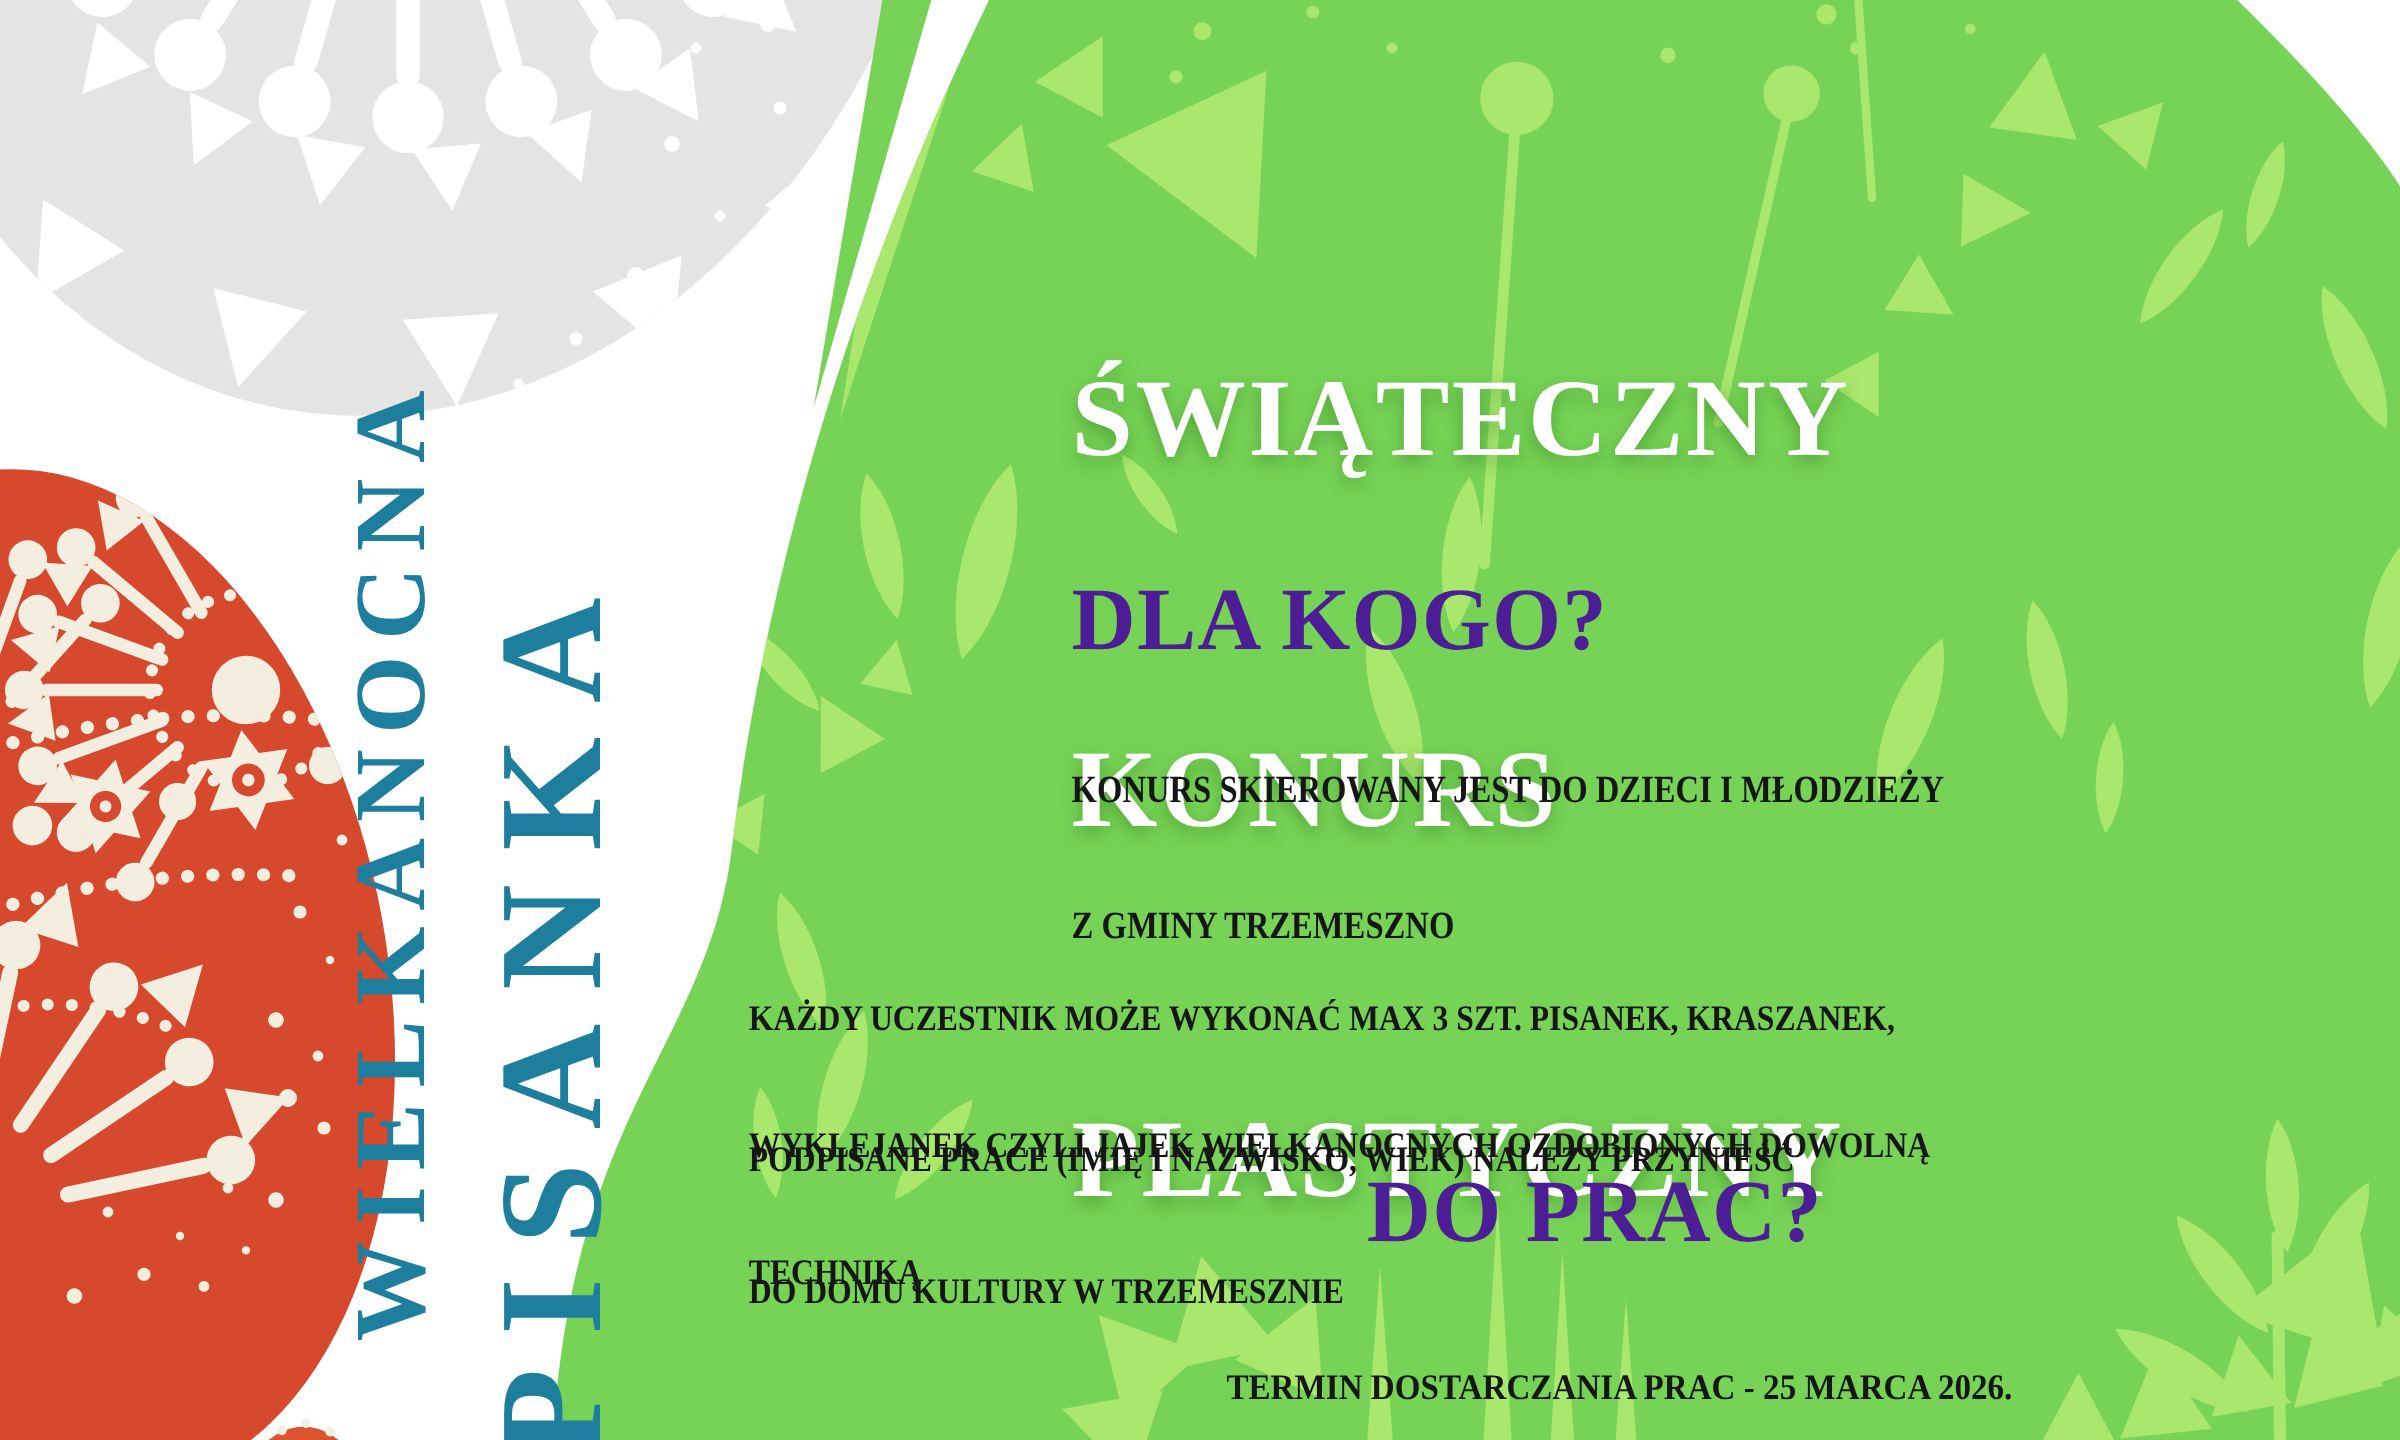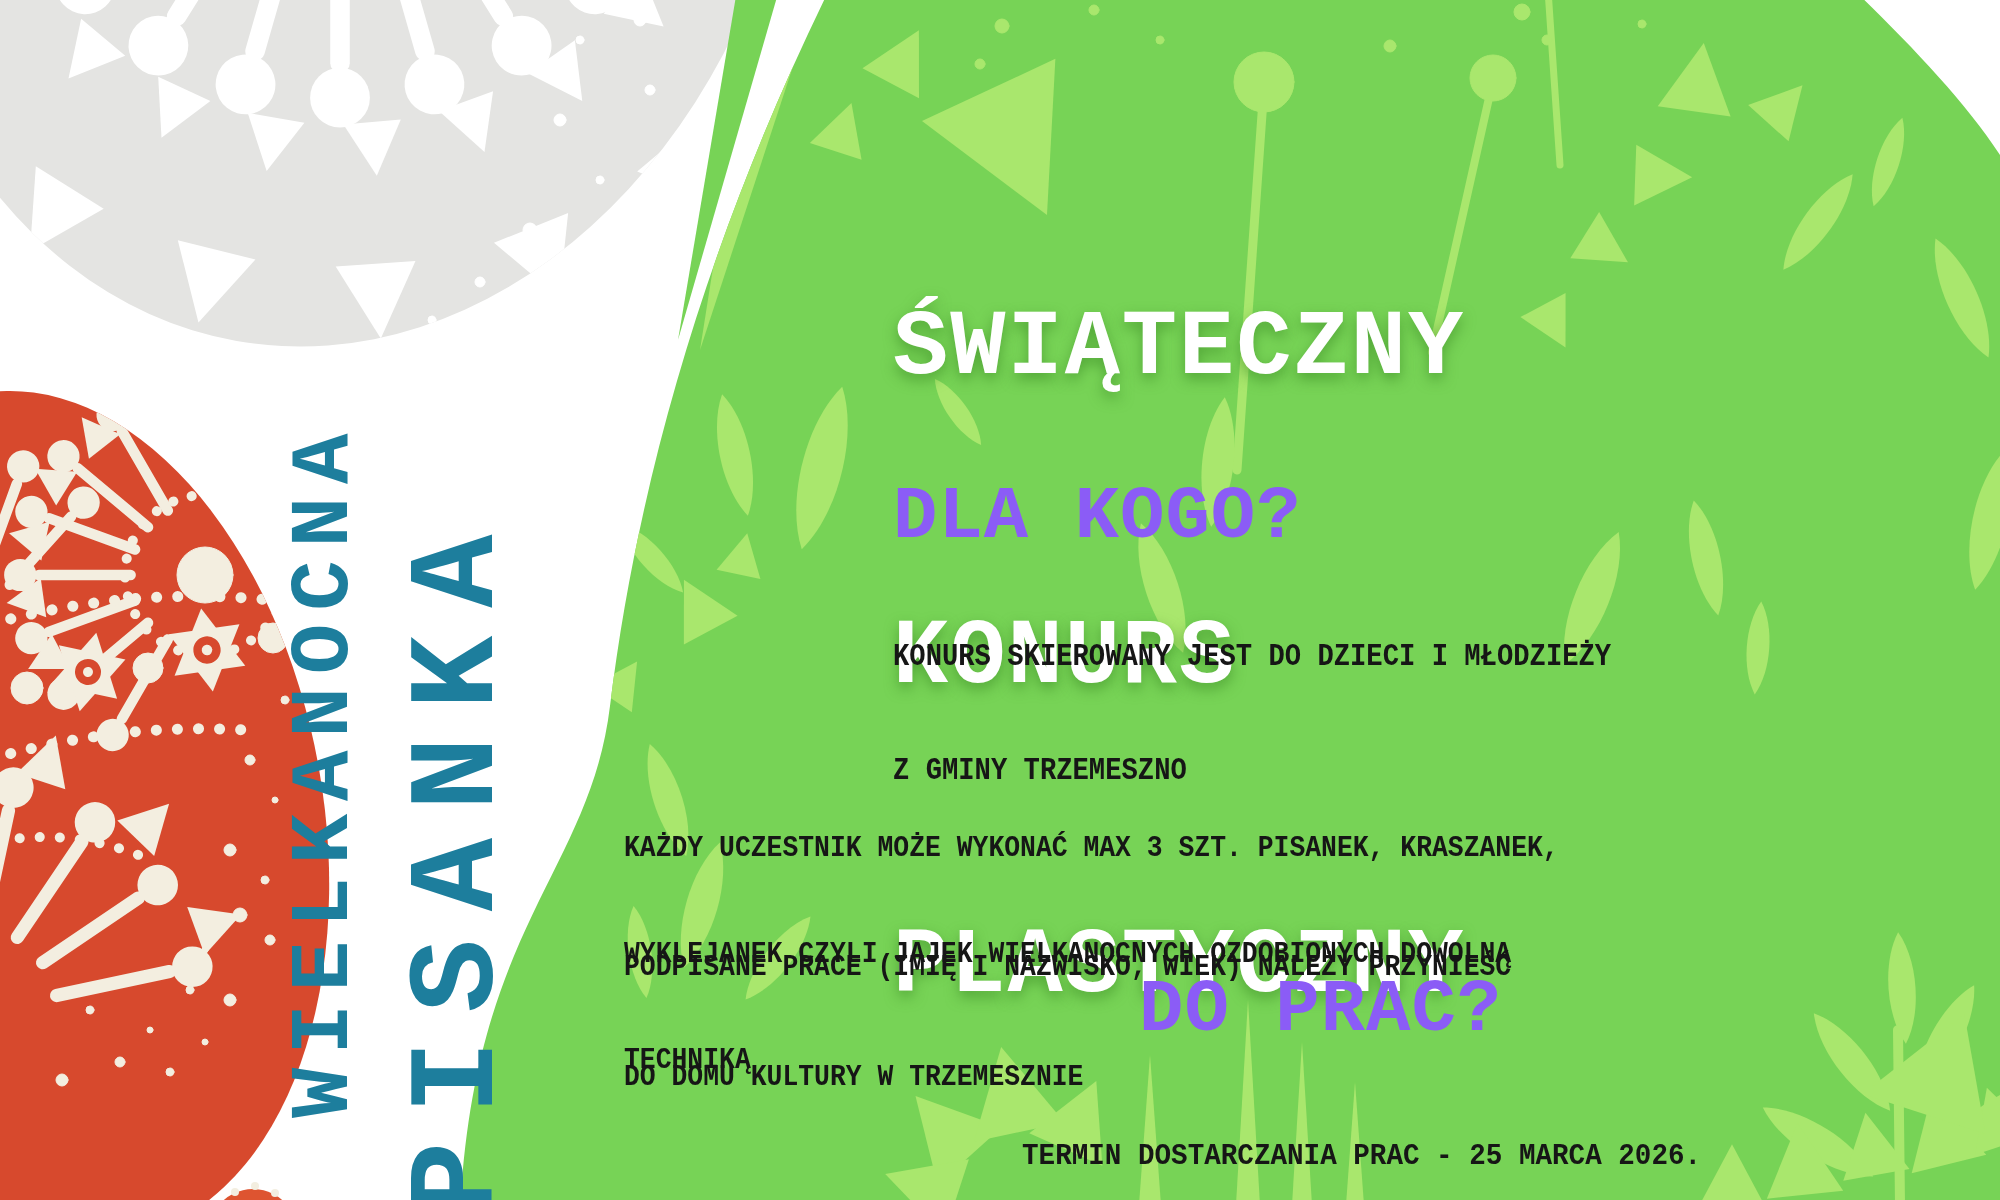--- a/index.html
+++ b/index.html
@@ -1,36 +1,36 @@
 <!DOCTYPE html>
 <html><head>
 <meta charset="utf-8">
 <style>
   html,body{margin:0;padding:0;background:#ffffff;}
   .poster{
     position:relative;width:2000px;height:1200px;overflow:hidden;background:#ffffff;
-    font-family:Liberation Mono, monospace;
+    font-family:Liberation Serif, serif;
   }
   svg.art{position:absolute;left:0;top:0;width:2000px;height:1200px;}
 
   
   .gray-pat{fill:#ffffff;stroke:#ffffff;stroke-linecap:round;}
   .red-pat{fill:#f3eee0;stroke:#f3eee0;stroke-linecap:round;}
   .green-pat{fill:#a9e76d;stroke:#a9e76d;stroke-linecap:round;}
   .noF{fill:none;}
   .star-core{fill:#d7492d;}
 
   
   .txt{position:absolute;white-space:pre;z-index:2;}
   .title{
     left:893px;top:91px;font-size:92px;line-height:1.12;font-weight:bold;
     color:#ffffff;letter-spacing:2px;
     text-shadow:0 6px 14px rgba(62,142,38,.65);
   }
-  .h-sec{font-weight:bold;color:#8b5cf6;font-size:74px;line-height:1;letter-spacing:1px;text-align:center;}
+  .h-sec{font-weight:bold;color:#4c1d95;font-size:74px;line-height:1;letter-spacing:1px;text-align:center;}
   #h1{left:893px;top:480px;}
   #h2{left:619px;top:675px;}
   #h3{left:1139px;top:973px;}
   .body{font-weight:bold;color:#161616;transform-origin:0 0;}
   #b1{left:893px;top:562px;font-size:32px;line-height:1.19;transform:scaleX(.85);}
   #b2a{left:624px;top:760px;font-size:30px;line-height:1.18;transform:scaleX(.88);}
   #b2b{left:624px;top:875px;font-size:30px;line-height:1.23;transform:scaleX(.88);}
   #b3{left:1022px;top:1064px;font-size:30px;line-height:1.24;transform:scaleX(.92);}
 
   .vword{position:absolute;transform-origin:0 0;transform:rotate(-90deg);

